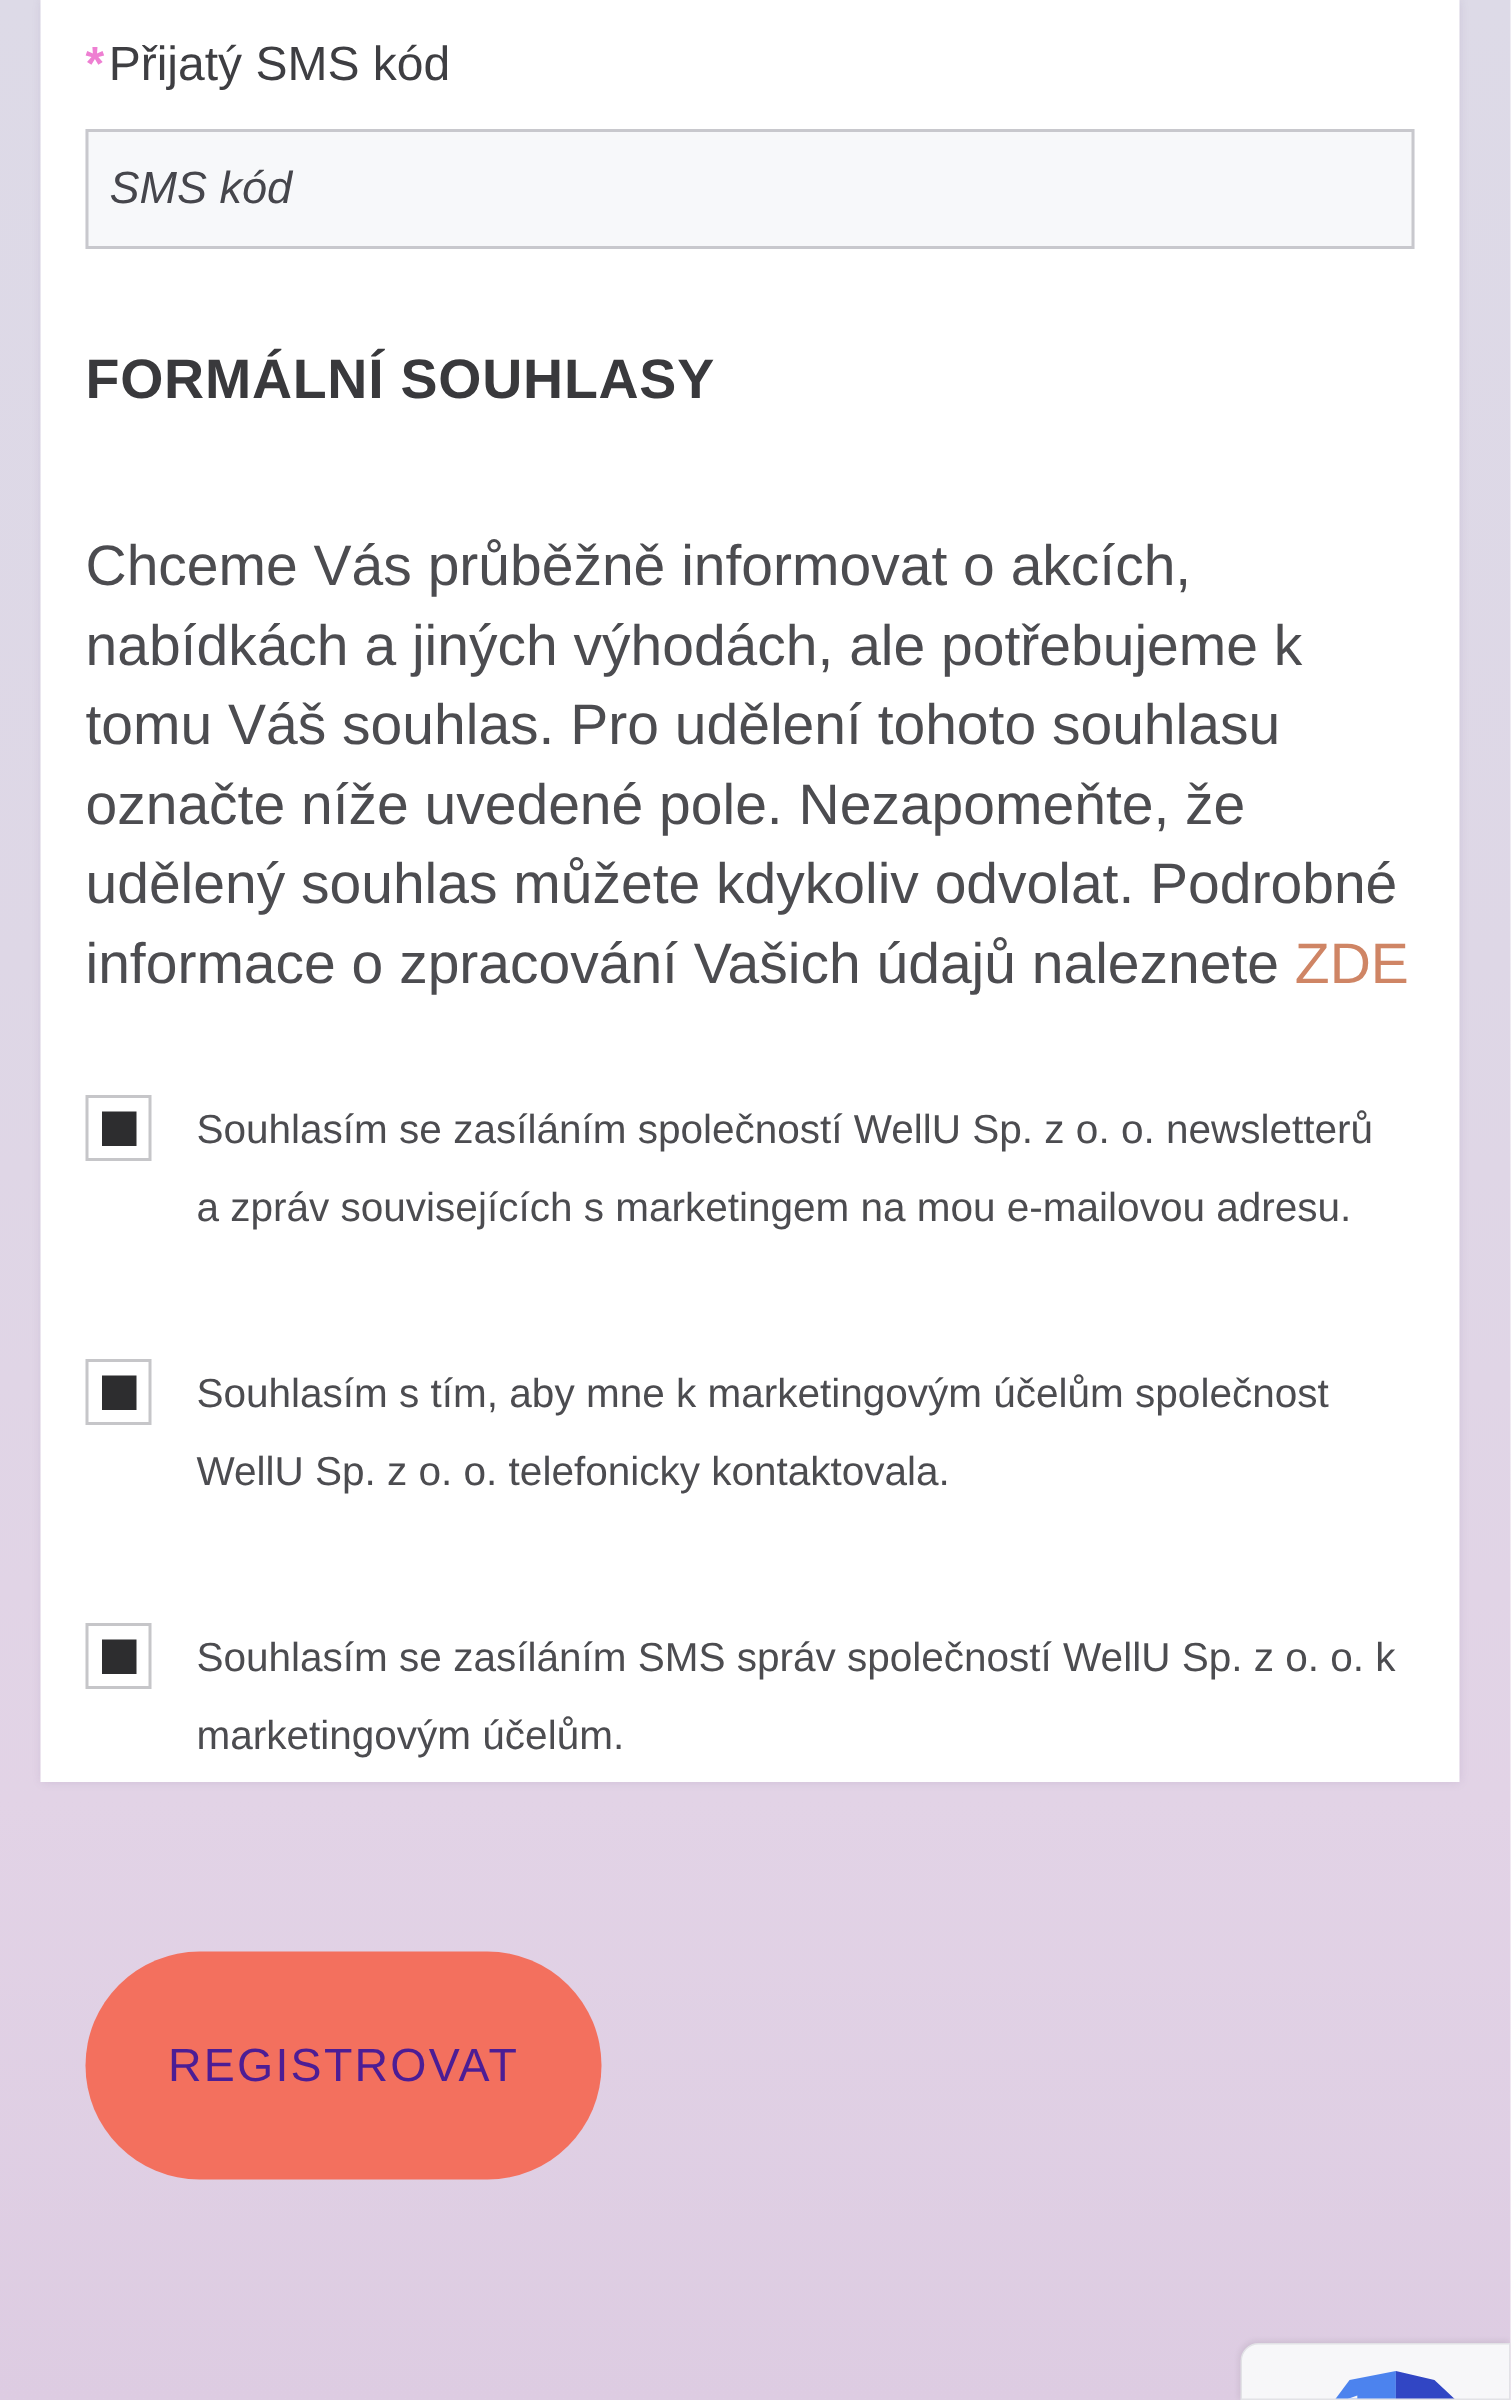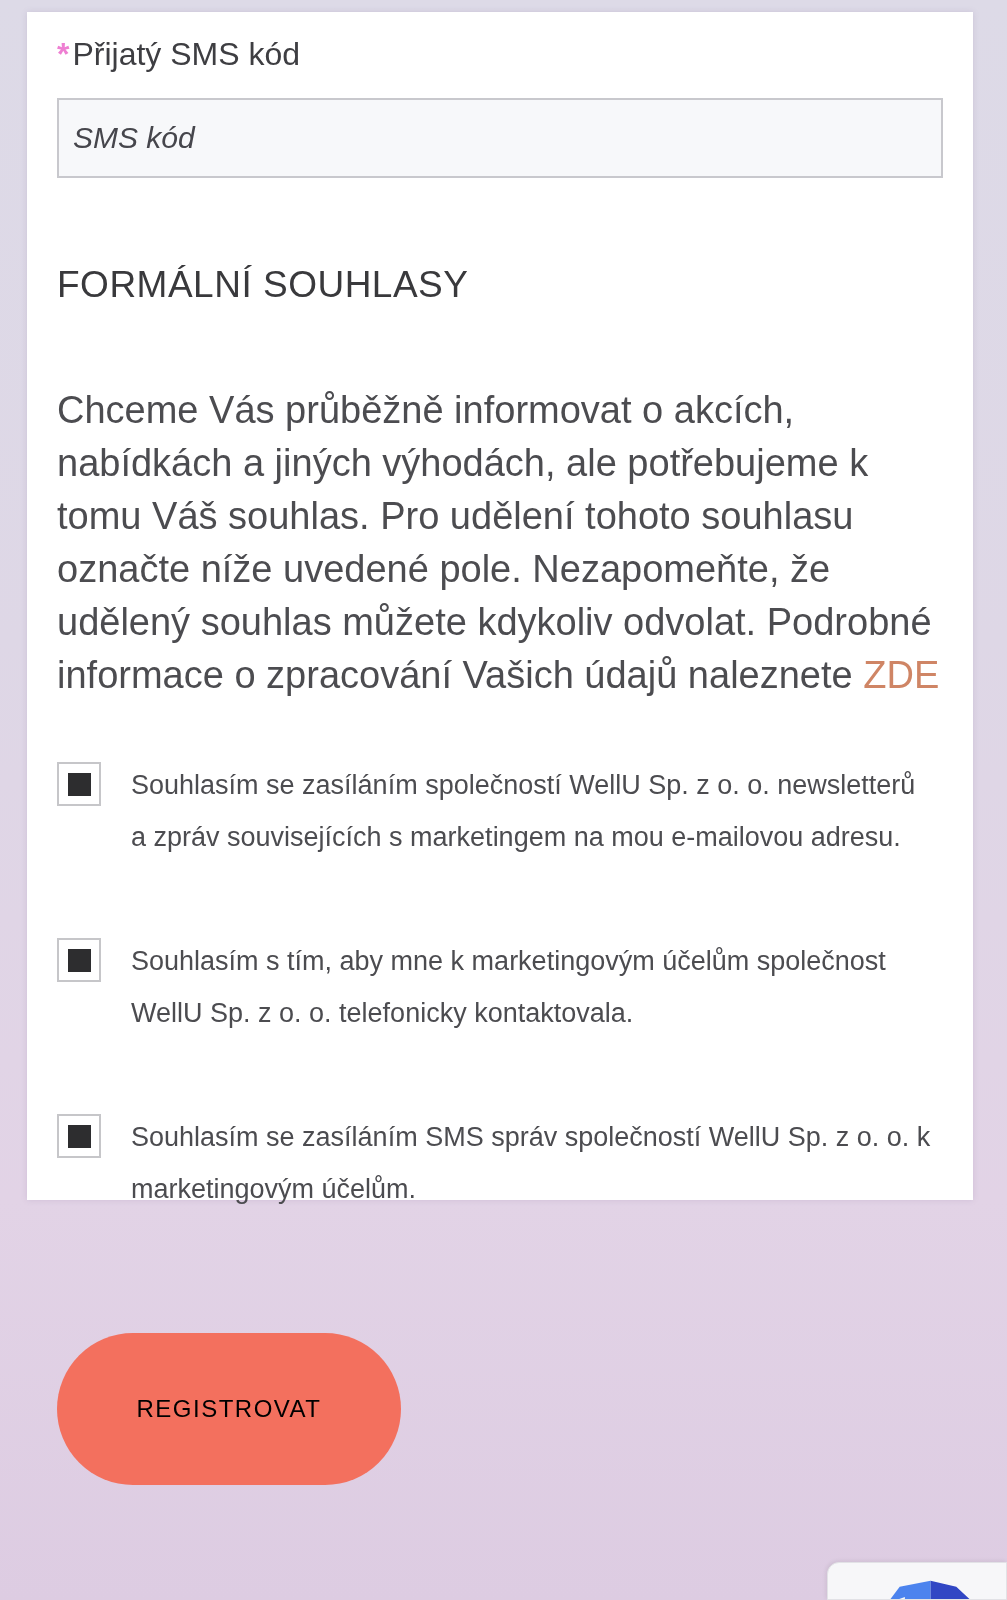--- a/index.html
+++ b/index.html
@@ -12,21 +12,21 @@
   }
 
   body {
     position: relative;
     background: linear-gradient(180deg, #dddae7 0%, #ded7e6 40%, #e2d3e6 75%, #ddcce2 100%);
   }
 
   .sheet {
     position: absolute;
     left: 27px;
-    top: 12px;
+    top: 0;
     width: 946px;
     height: 1188px;
     background: #ffffff;
     box-shadow: 0 0 6px rgba(120, 100, 150, 0.18);
   }
 
   .content {
     padding: 22px 30px 0 30px;
   }
 
@@ -58,24 +58,24 @@
     outline: none;
   }
 
   .text-input::placeholder {
     font-style: italic;
     color: #46464c;
     opacity: 1;
   }
 
   .section-heading {
-    margin-top: 86px;
+    margin-top: 66px;
     font-size: 37px;
     line-height: 42px;
-    font-weight: 400;
+    font-weight: 700;
     letter-spacing: 0.5px;
     color: #39393c;
   }
 
   .intro {
     margin-top: 78px;
     max-width: 885px;
     font-size: 38px;
     line-height: 53px;
     color: #4c4c50;
@@ -130,23 +130,23 @@
   }
 
   .submit-btn {
     display: block;
     margin-top: 118px;
     width: 344px;
     height: 152px;
     border: none;
     border-radius: 80px;
     background: var(--accent-button, #f3705e);
-    color: #000000;
+    color: #4c1d95;
     font-family: "Liberation Sans", sans-serif;
-    font-size: 24px;
+    font-size: 31px;
     font-weight: 500;
     letter-spacing: 1.5px;
     cursor: pointer;
   }
 
   .badge {
     position: absolute;
     left: 827px;
     top: 1562px;
     right: 0;

